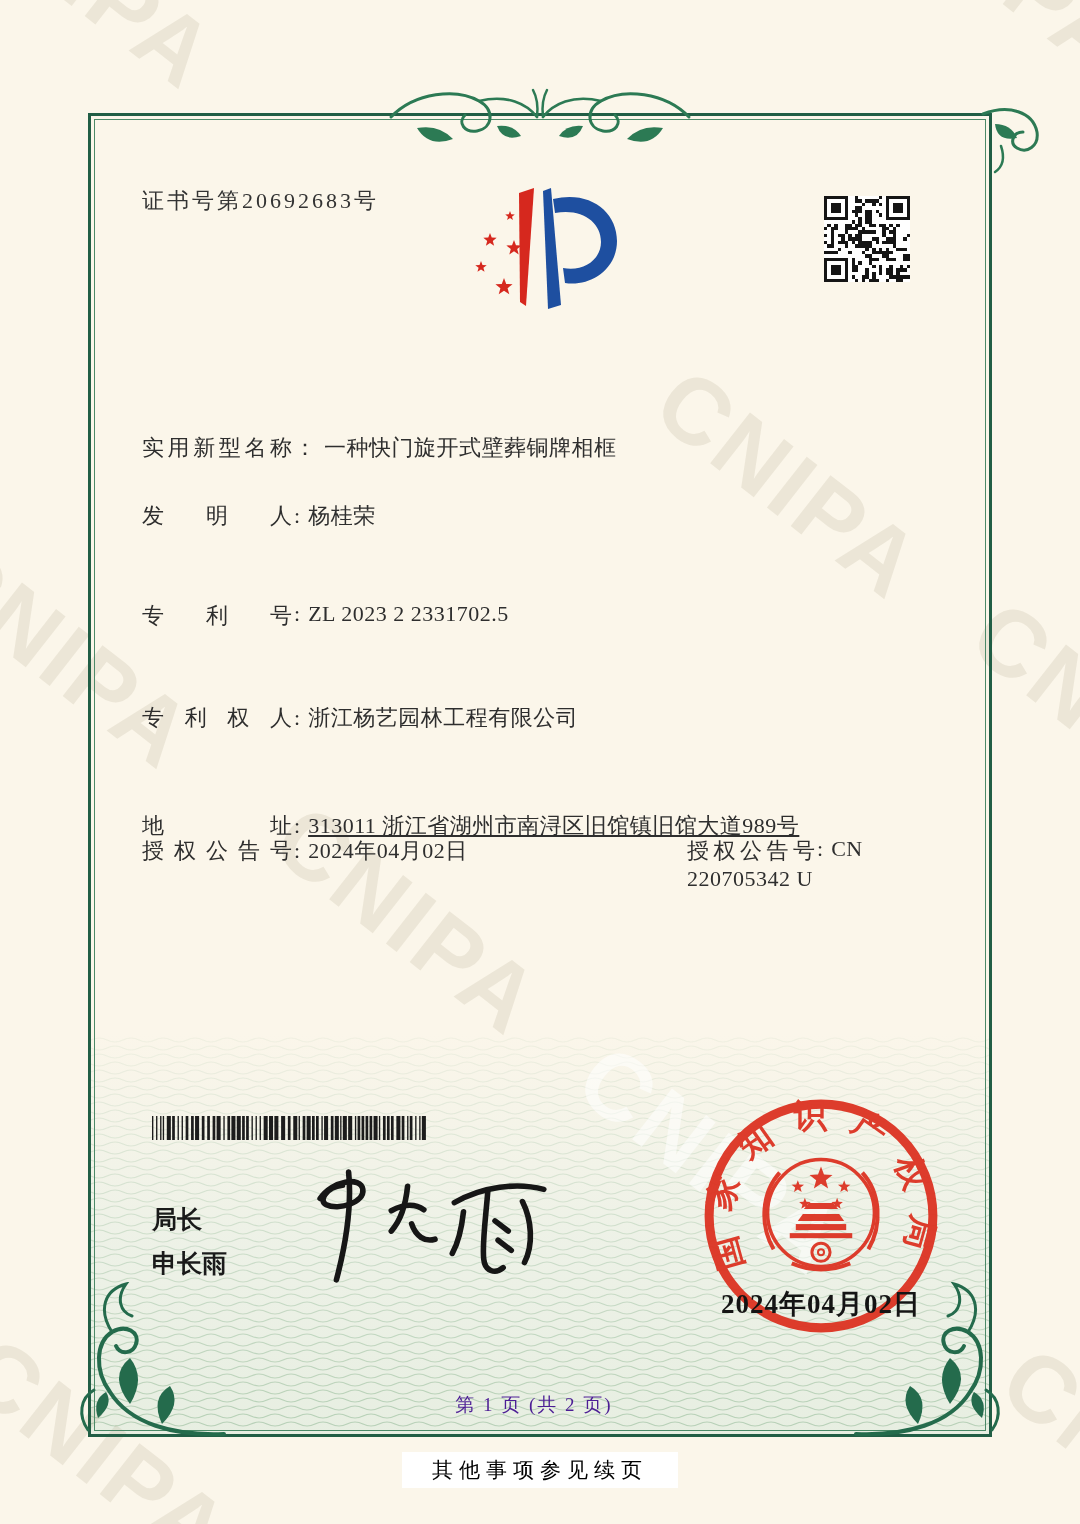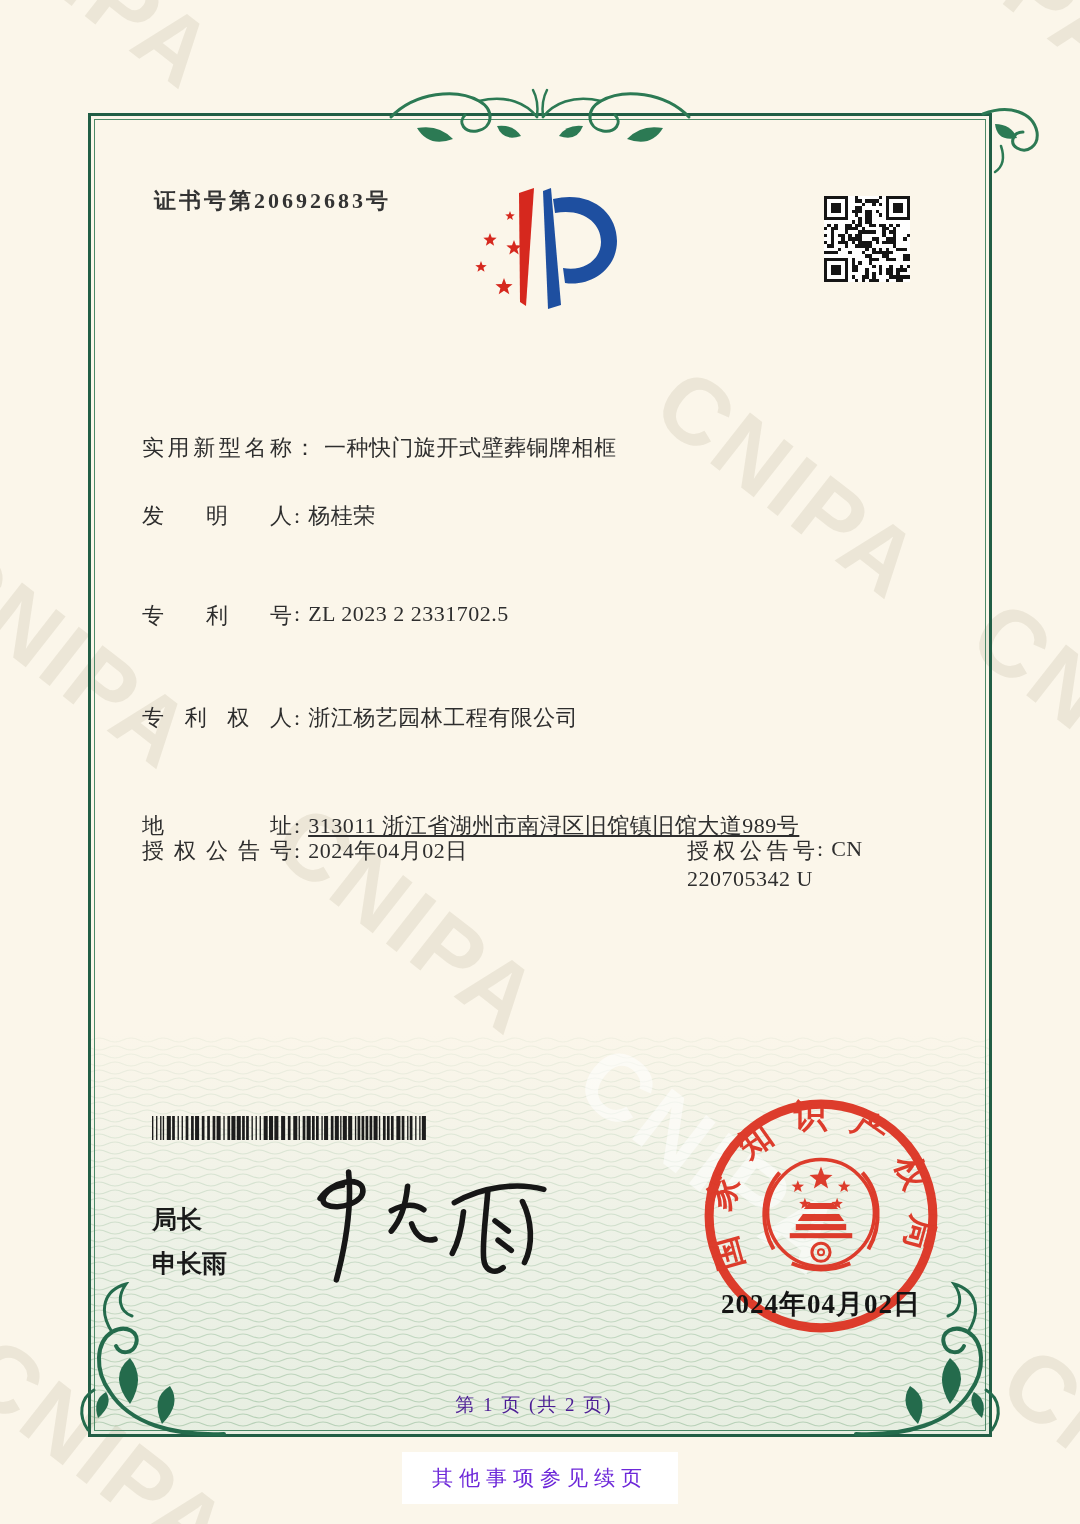--- a/index.html
+++ b/index.html
@@ -11,21 +11,21 @@
   .wm{position:absolute;z-index:1;font-family:"Liberation Sans","DejaVu Sans",sans-serif;
       font-weight:800;font-size:94px;letter-spacing:4px;transform:rotate(38deg);
       color:rgba(164,148,118,0.16);white-space:nowrap;pointer-events:none;}
   .wm.light{color:rgba(255,255,255,0.55);}
   #frame{position:absolute;left:88px;top:113px;width:898px;height:1318px;z-index:2;
          border:3px solid #215e45;}
   #frame::after{content:"";position:absolute;inset:3px;border:1px solid #4c8a68;}
   .orn{position:absolute;z-index:3;}
   .content{z-index:4;}
   
-  #certno{left:154px;top:186px;font-size:22px;letter-spacing:3px;color:#333;font-weight:bold;}
+  #certno{left:142px;top:186px;font-size:22px;letter-spacing:3px;color:#333;}
   #logo{left:470px;top:188px;width:150px;height:126px;}
   #qr{left:824px;top:196px;width:86px;height:86px;background:#fff;}
   #title{left:0;top:330px;width:1080px;text-align:center;font-size:47px;font-weight:800;
          letter-spacing:9px;color:#111;}
   
   .row{position:absolute;left:142px;width:820px;font-size:22px;color:#2e2e2e;}
   .flabel{display:inline-block;width:150px;text-align:justify;text-align-last:justify;vertical-align:top;}
   .fsep{display:inline-block;margin:0 8px 0 2px;}
   .fval{letter-spacing:0.5px;}
   .grant2{position:absolute;left:545px;top:0;}
@@ -36,22 +36,22 @@
   #barcode{left:152px;top:1116px;width:276px;height:24px;}
   #signer-title{left:152px;top:1203px;font-family:"Liberation Sans","DejaVu Sans",sans-serif;
                 font-weight:700;font-size:25px;color:#1a1a1a;}
   #signer-name{left:152px;top:1247px;font-family:"Liberation Sans","DejaVu Sans",sans-serif;
                font-weight:700;font-size:25px;color:#1a1a1a;}
   #signature{left:298px;top:1166px;width:272px;height:122px;}
   #seal{left:695px;top:1090px;width:252px;height:252px;opacity:0.93;}
   #sealdate{left:695px;top:1286px;width:252px;text-align:center;font-size:27px;font-weight:700;
             color:#141414;letter-spacing:1px;}
   #pageno{left:0;top:1392px;width:1068px;text-align:center;font-size:19px;color:#4c1d95;letter-spacing:2px;}
-  #note{left:50%;top:1452px;transform:translateX(-50%);background:#ffffff;padding:12px 30px;
-        font-size:21px;letter-spacing:6px;color:#6d28d9;}
+  #note{left:50%;top:1452px;transform:translateX(-50%);background:#ffffff;padding:4px 30px;
+        font-size:21px;letter-spacing:6px;color:#000000;}
 </style>
 </head>
 <body>
 
 <div id="cert">
 
   <svg id="waves" viewBox="0 0 898 404" preserveAspectRatio="none">
     <defs>
       <linearGradient id="wg" x1="0" y1="0" x2="0" y2="1">
         <stop offset="0" stop-color="#e9f0e6" stop-opacity="0"></stop>

